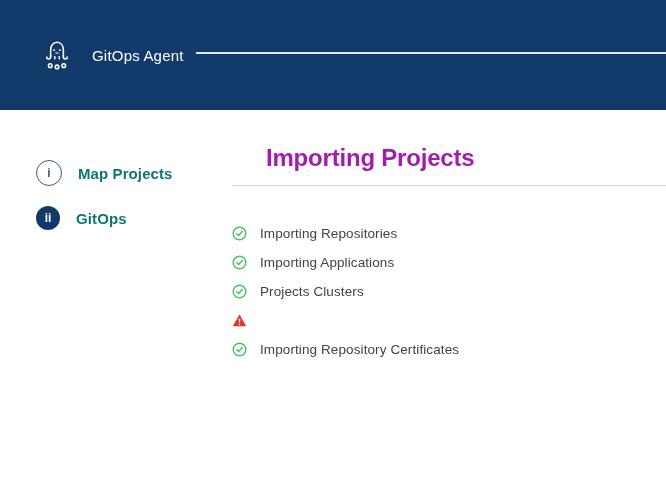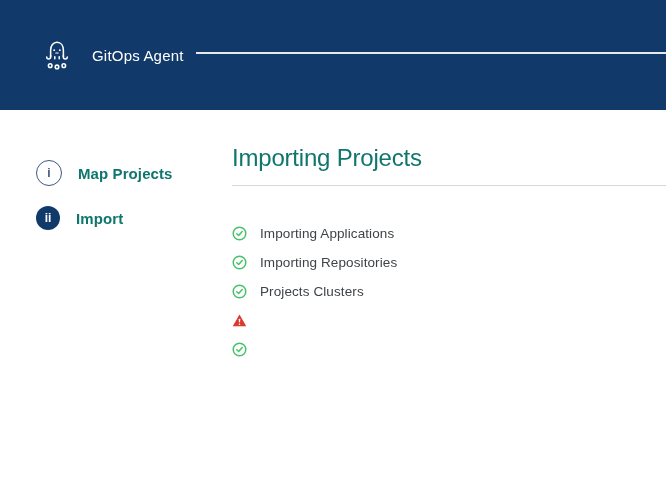--- a/index.html
+++ b/index.html
@@ -29,21 +29,21 @@
   .step-badge {
     width: 26px; height: 26px; border-radius: 50%;
     display: inline-flex; align-items: center; justify-content: center;
     font-size: 12px; font-weight: 600; flex: 0 0 auto;
   }
   .step.inactive .step-badge { border: 1.5px solid #3f587e; color: #3f587e; background: #ffffff; }
   .step.active .step-badge { width: 24px; height: 24px; background: #113a6b; color: #ffffff; border: none; }
   .step-label { color: #0f766e; font-size: 15px; font-weight: 600; letter-spacing: .1px; }
 
   
-  .page-title { color: #0f766e; font-size: 24px; font-weight: 400; letter-spacing: -0.2px; line-height: 1.15; }
+  .page-title { color: #a21caf; font-size: 24px; font-weight: 700; letter-spacing: -0.2px; line-height: 1.15; margin-left: 34px; }
   .title-rule { border: none; border-top: 1px solid #d8d8d8; margin-top: 13px; }
   .status-list { margin-top: 33px; }
   .row { display: flex; align-items: center; gap: 13px; height: 29px; }
   .row-icon { width: 15px; height: 15px; display: none; align-items: center; justify-content: center; flex: 0 0 auto; }
   .row.success .icon-success { display: inline-flex; }
   .row.error .icon-error { display: inline-flex; }
   .row-label { color: #3e4347; font-size: 13.5px; letter-spacing: .1px; }
 </style>
 </head>
 <body>
@@ -84,49 +84,49 @@
     <span class="step-badge">
       <span class="step-numeral">i</span>
     </span>
     <span class="step-label">Map Projects</span>
   </div>
 
   <div class="step active">
     <span class="step-badge">
       <span class="step-numeral">ii</span>
     </span>
-    <span class="step-label">Import</span>
+    <span class="step-label">GitOps</span>
   </div>
 </div>
   </div>
 
   <div class="main">
     <h1 class="page-title">Importing Projects</h1>
     <hr class="title-rule">
     <div class="status-list">
   <div class="row success">
     <span class="row-icon icon-success">
       <svg viewBox="0 0 16 16" width="15" height="15" fill="none">
         <circle cx="8" cy="8" r="6.7" stroke="#47c26b" stroke-width="1.6"></circle>
         <path d="M5.1 8.2 L7.1 10.2 L10.9 5.9" stroke="#47c26b" stroke-width="1.6" stroke-linecap="round" stroke-linejoin="round"></path>
       </svg>
     </span>
 
-    <span class="row-label">Importing Applications</span>
+    <span class="row-label">Importing Repositories</span>
   </div>
 
   <div class="row success">
     <span class="row-icon icon-success">
       <svg viewBox="0 0 16 16" width="15" height="15" fill="none">
         <circle cx="8" cy="8" r="6.7" stroke="#47c26b" stroke-width="1.6"></circle>
         <path d="M5.1 8.2 L7.1 10.2 L10.9 5.9" stroke="#47c26b" stroke-width="1.6" stroke-linecap="round" stroke-linejoin="round"></path>
       </svg>
     </span>
 
-    <span class="row-label">Importing Repositories</span>
+    <span class="row-label">Importing Applications</span>
   </div>
 
   <div class="row success">
     <span class="row-icon icon-success">
       <svg viewBox="0 0 16 16" width="15" height="15" fill="none">
         <circle cx="8" cy="8" r="6.7" stroke="#47c26b" stroke-width="1.6"></circle>
         <path d="M5.1 8.2 L7.1 10.2 L10.9 5.9" stroke="#47c26b" stroke-width="1.6" stroke-linecap="round" stroke-linejoin="round"></path>
       </svg>
     </span>
 
@@ -145,18 +145,19 @@
   </div>
 
   <div class="row success">
     <span class="row-icon icon-success">
       <svg viewBox="0 0 16 16" width="15" height="15" fill="none">
         <circle cx="8" cy="8" r="6.7" stroke="#47c26b" stroke-width="1.6"></circle>
         <path d="M5.1 8.2 L7.1 10.2 L10.9 5.9" stroke="#47c26b" stroke-width="1.6" stroke-linecap="round" stroke-linejoin="round"></path>
       </svg>
     </span>
 
+    <span class="row-label">Importing Repository Certificates</span>
   </div>
 
 </div>
   </div>
 
 </div>
 
 </body></html>

